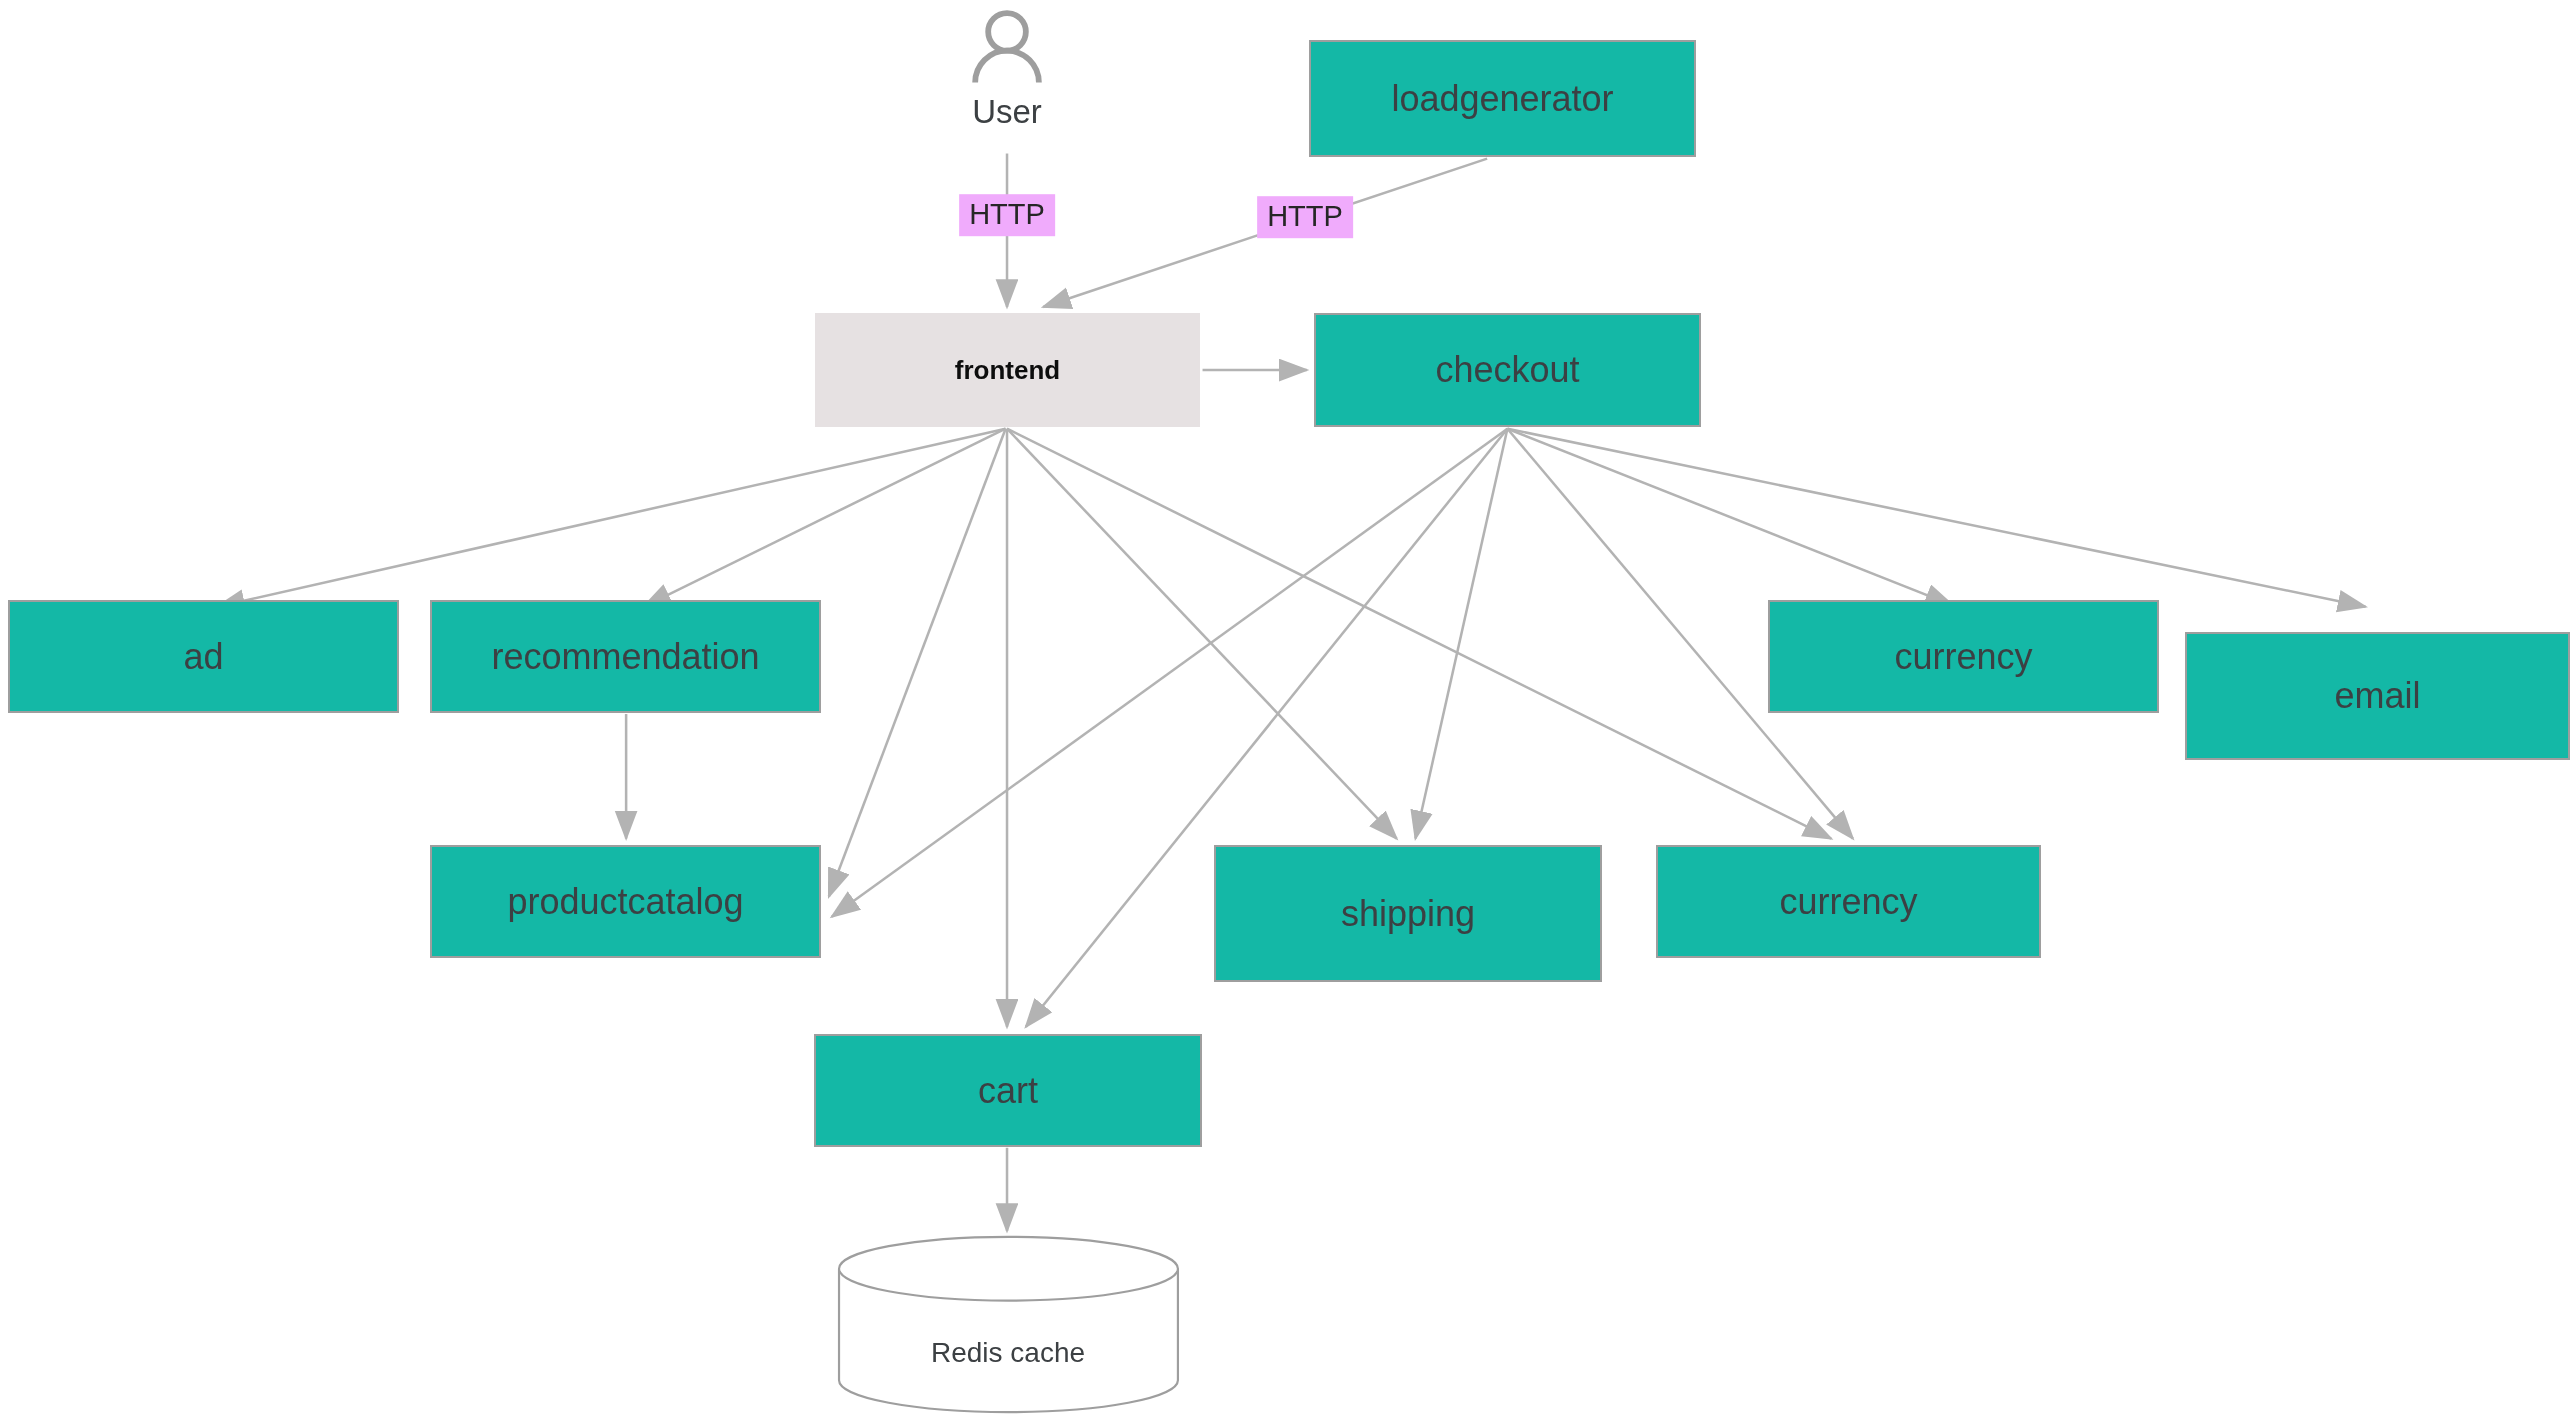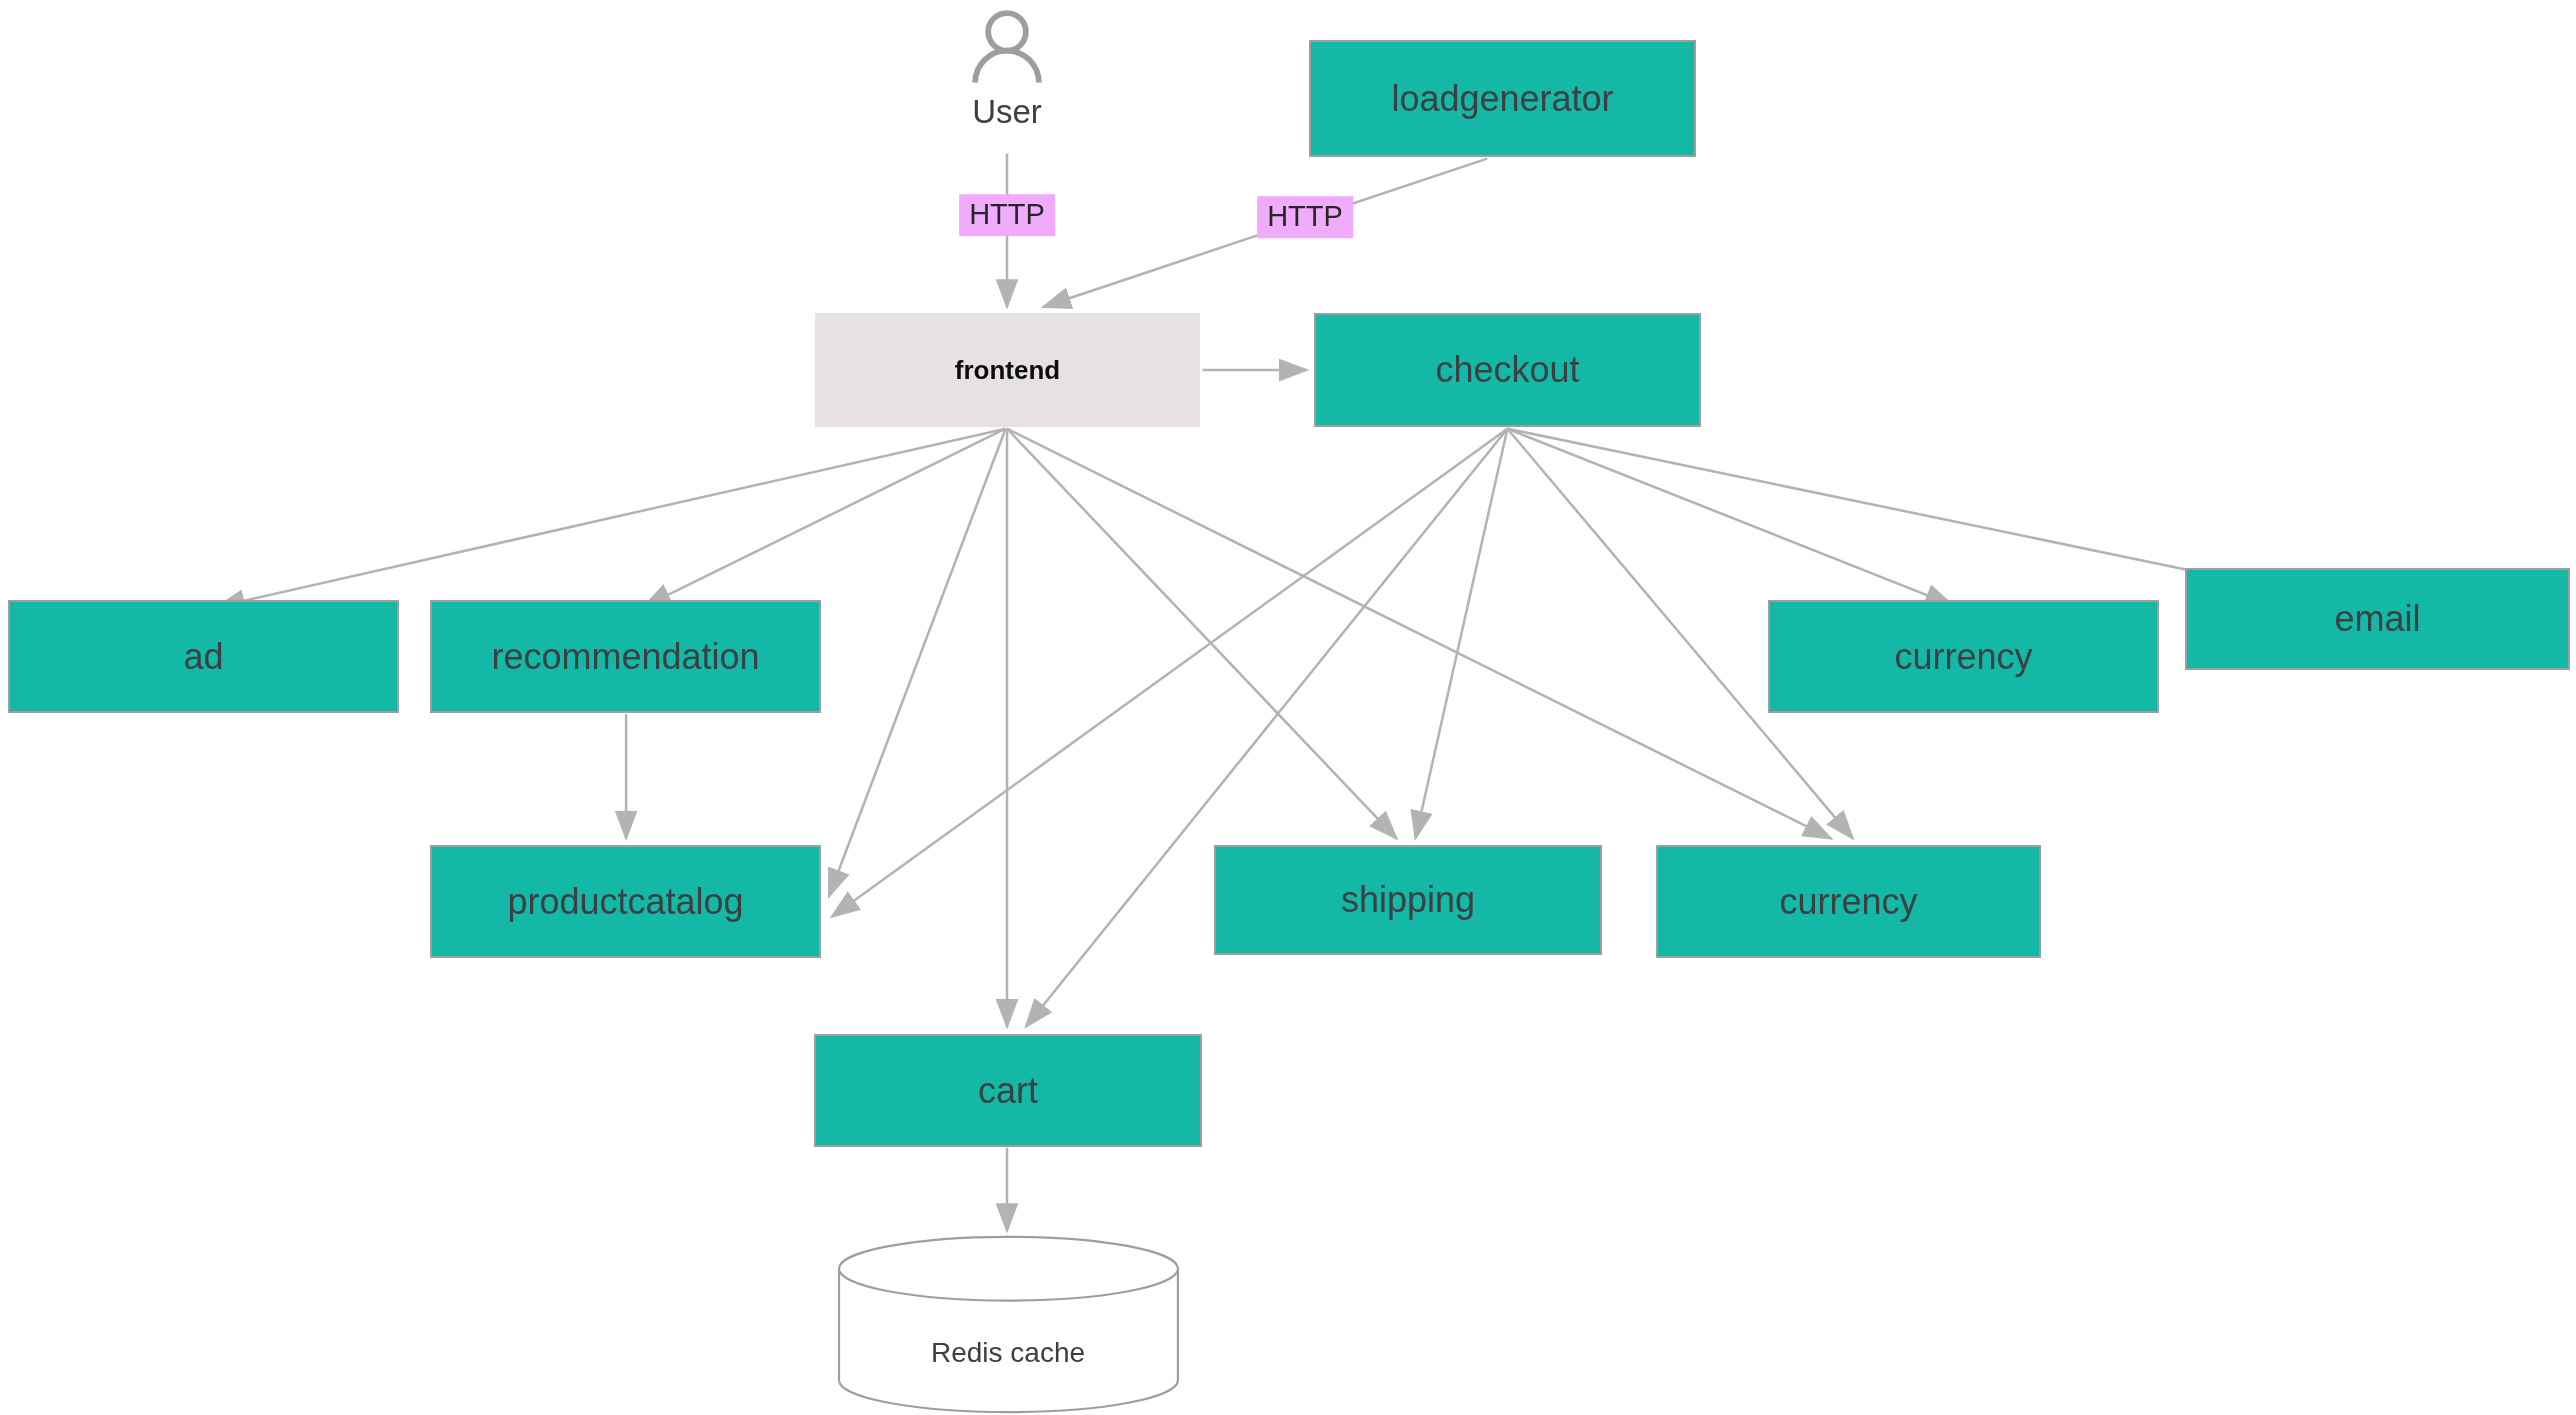--- a/index.html
+++ b/index.html
@@ -79,21 +79,21 @@
   <div id="overlay">
       <div class="edge-label" style="left: 1007px; top: 215px;">HTTP</div>
       <div class="edge-label" style="left: 1305px; top: 217px;">HTTP</div>
       <div class="actor-label" style="left: 1007px; top: 112px;">User</div>
       <div class="node" style="left: 1309px; top: 40px; width: 387px; height: 117px;">loadgenerator</div>
       <div class="node highlight" style="left: 815px; top: 313px; width: 385px; height: 114px;">frontend</div>
       <div class="node" style="left: 1314px; top: 313px; width: 387px; height: 114px;">checkout</div>
       <div class="node" style="left: 8px; top: 600px; width: 391px; height: 113px;">ad</div>
       <div class="node" style="left: 430px; top: 600px; width: 391px; height: 113px;">recommendation</div>
       <div class="node" style="left: 1768px; top: 600px; width: 391px; height: 113px;">currency</div>
-      <div class="node" style="left: 2185px; top: 568px; width: 385px; height: 102px;">email</div>
+      <div class="node" style="left: 2185px; top: 632px; width: 385px; height: 128px;">email</div>
       <div class="node" style="left: 430px; top: 845px; width: 391px; height: 113px;">productcatalog</div>
-      <div class="node" style="left: 1214px; top: 845px; width: 388px; height: 110px;">shipping</div>
+      <div class="node" style="left: 1214px; top: 845px; width: 388px; height: 137px;">shipping</div>
       <div class="node" style="left: 1656px; top: 845px; width: 385px; height: 113px;">currency</div>
       <div class="node" style="left: 814px; top: 1034px; width: 388px; height: 113px;">cart</div>
       <div class="cyl-label" style="left: 1008px; top: 1353px;">Redis cache</div>
     </div>
 </div>
 
 
 </body></html>

